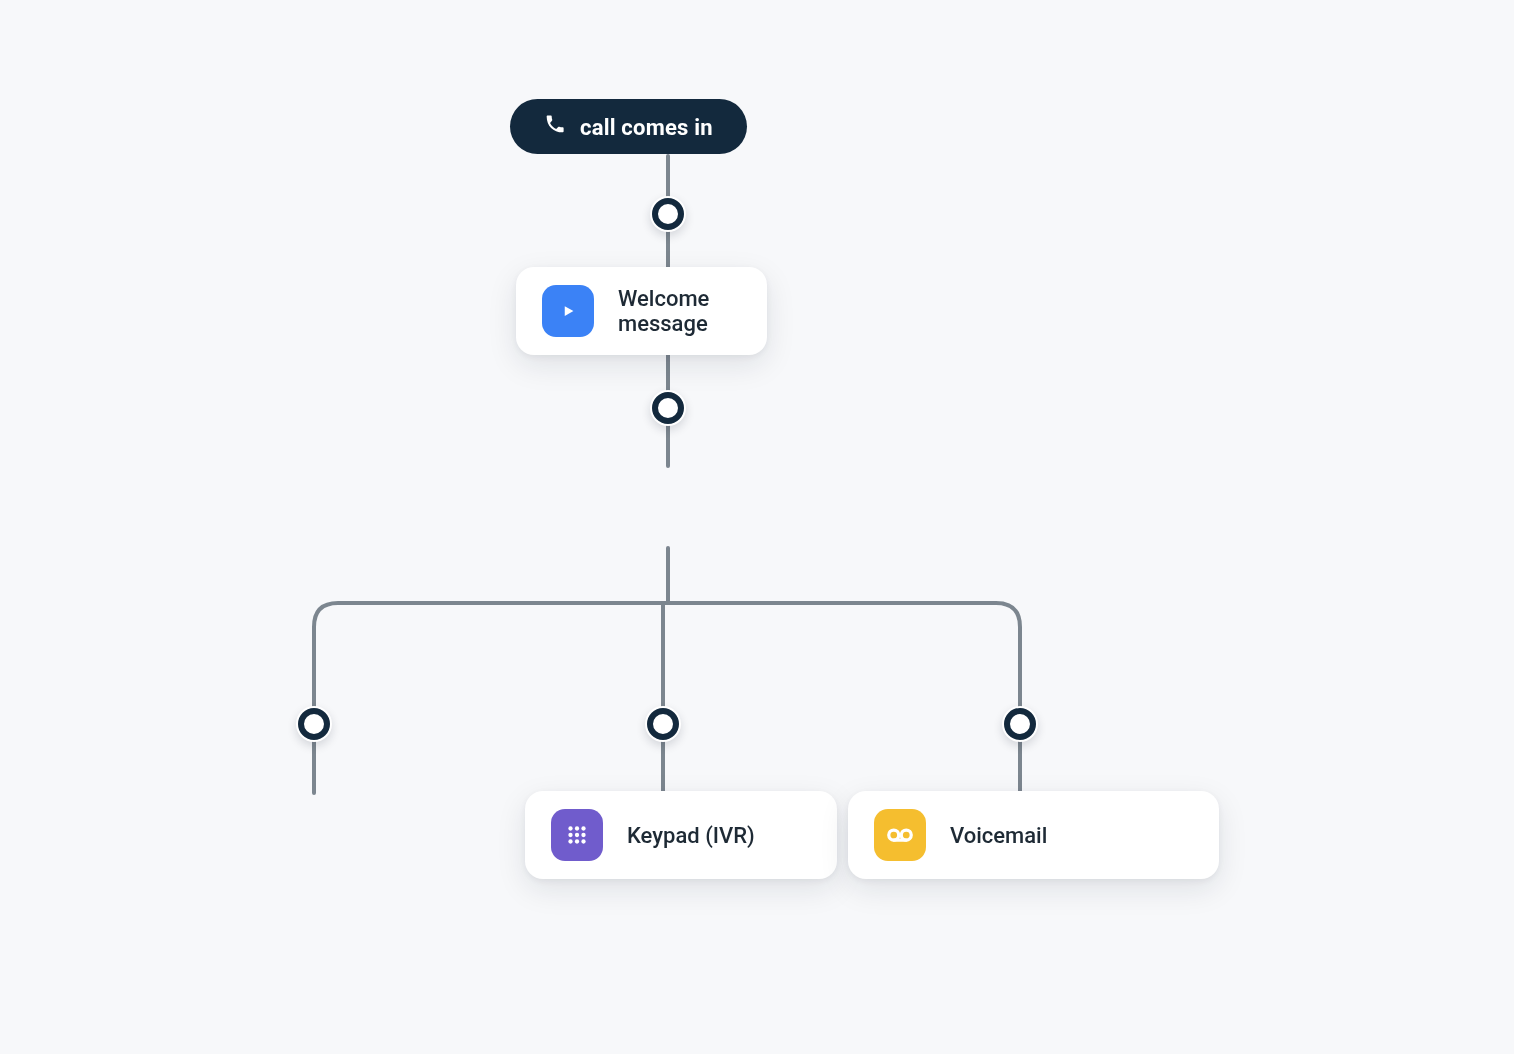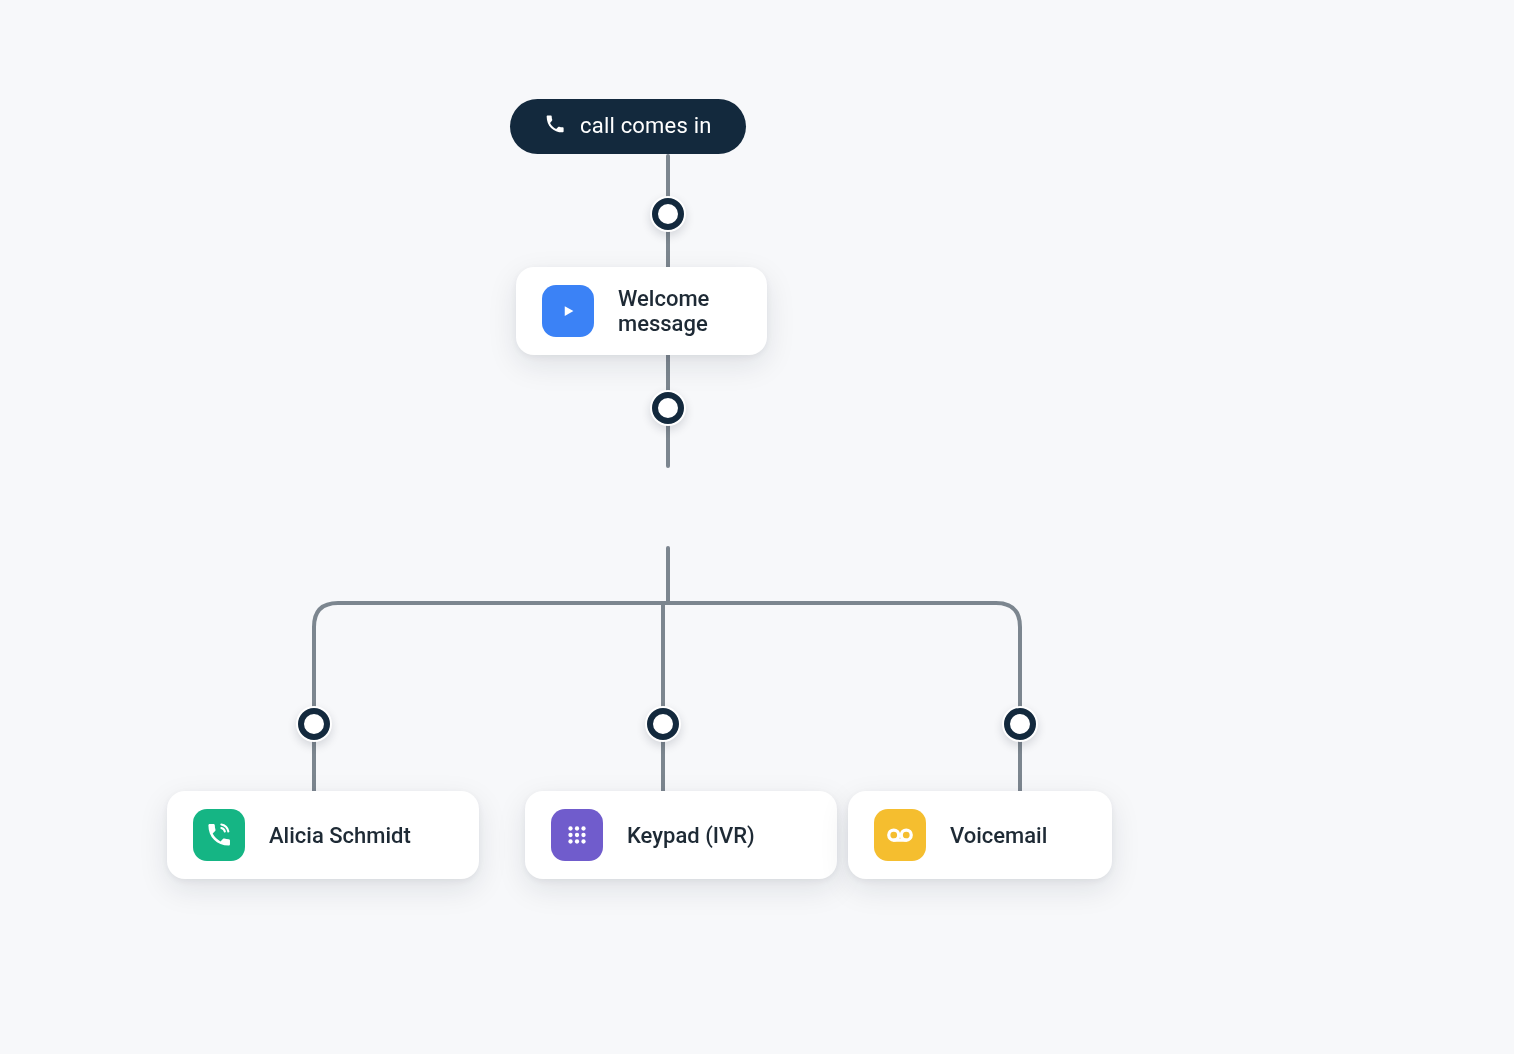--- a/index.html
+++ b/index.html
@@ -16,39 +16,39 @@
   *{box-sizing:border-box;font-family:-apple-system,BlinkMacSystemFont,"Segoe UI",Roboto,Helvetica,Arial,sans-serif;}
   html,body{margin:0;padding:0;width:1514px;height:1054px;background:var(--bg);}
 
   .canvas{position:relative;width:1514px;height:1054px;}
   .connectors{position:absolute;left:0;top:0;width:1514px;height:1054px;pointer-events:none;}
   .connectors path,.connectors line{stroke:var(--line);stroke-width:4;fill:none;stroke-linecap:round;}
 
   .node{position:absolute;}
 
   
-  .pill{background:var(--dark);color:#fff;border-radius:9999px;display:flex;align-items:flex-start;gap:14px;padding:14px 34px;font-size:22px;font-weight:400;letter-spacing:.2px;}
+  .pill{background:var(--dark);color:#fff;border-radius:9999px;display:flex;align-items:flex-end;gap:14px;padding:14px 34px;font-size:22px;font-weight:700;letter-spacing:.2px;}
 
   
   .card{background:#fff;border-radius:18px;box-shadow:0 10px 30px rgba(20,30,45,.10),0 2px 6px rgba(20,30,45,.06);display:flex;align-items:center;gap:24px;padding:18px 26px;min-height:88px;}
   .card .label{color:var(--text);font-size:22px;font-weight:500;}
   .ic{width:52px;height:52px;border-radius:14px;flex:0 0 auto;display:flex;align-items:center;justify-content:center;}
   .ic svg{display:block;}
 
   
   .joint{position:absolute;width:36px;height:36px;border-radius:50%;background:#fff;display:flex;align-items:center;justify-content:center;box-shadow:0 4px 10px rgba(20,30,45,.15);}
   .joint::after{content:"";width:20px;height:20px;border-radius:50%;border:6px solid var(--dark);background:#fff;}
 
   
   .n-root   {left:510px; top:99px;}
   .n-welcome{left:506px; top:267px; width:261px;padding-left:10px;}
   .n-time   {left:506px; top:463px; width:325px;}
   .n-alicia {left:167px; top:791px; width:312px;}
   .n-keypad {left:525px; top:791px; width:312px;}
-  .n-vmail  {left:848px; top:791px; width:264px;}
+  .n-vmail  {left:848px; top:791px; width:371px;}
 
   .j1{left:650px; top:196px;}
   .j2{left:650px; top:390px;}
   .j3{left:296px; top:706px;}
   .j4{left:645px; top:706px;}
   .j5{left:1002px;top:706px;}
 </style>
 </head>
 <body>
 
@@ -92,32 +92,20 @@
         <svg width="26" height="26" viewBox="0 0 24 24" fill="#ffffff">
             <circle cx="12" cy="12" r="11" fill="none"></circle>
             <path d="M9 7.5v9l8-4.5-8-4.5z"></path>
           </svg>
       </span>
       <span class="label">Welcome message</span>
     </div>
   </div>
 
 
-  <div class="node n-alicia">
-    <div class="card">
-      <span class="ic" style="background:#15b584">
-        <svg width="28" height="28" viewBox="0 0 24 24" fill="#ffffff">
-            <path d="M6.6 10.8c1.5 2.9 3.8 5.2 6.7 6.7l2.2-2.2c.3-.3.7-.4 1.1-.3 1.2.4 2.4.6 3.7.6.6 0 1.1.5 1.1 1.1V20c0 .6-.5 1.1-1.1 1.1C10.1 21.1 2.9 13.9 2.9 3.7 2.9 3.1 3.4 2.6 4 2.6h3.3c.6 0 1.1.5 1.1 1.1 0 1.3.2 2.5.6 3.7.1.4 0 .8-.3 1.1L6.6 10.8z"></path>
-            <path d="M14 3c3 .4 5.6 3 6 6" stroke="#ffffff" stroke-width="1.8" fill="none" stroke-linecap="round"></path>
-            <path d="M14 6c1.5.3 2.7 1.5 3 3" stroke="#ffffff" stroke-width="1.8" fill="none" stroke-linecap="round"></path>
-          </svg>
-      </span>
-      <span class="label">Alicia Schmidt</span>
-    </div>
-  </div>
 
   <div class="node n-keypad">
     <div class="card">
       <span class="ic" style="background:#705ccc">
         <svg width="26" height="26" viewBox="0 0 24 24" fill="#ffffff">
           <circle cx="6" cy="6" r="2"></circle>
             <circle cx="12" cy="6" r="2"></circle>
             <circle cx="18" cy="6" r="2"></circle>
           <circle cx="6" cy="12" r="2"></circle>
             <circle cx="12" cy="12" r="2"></circle>

